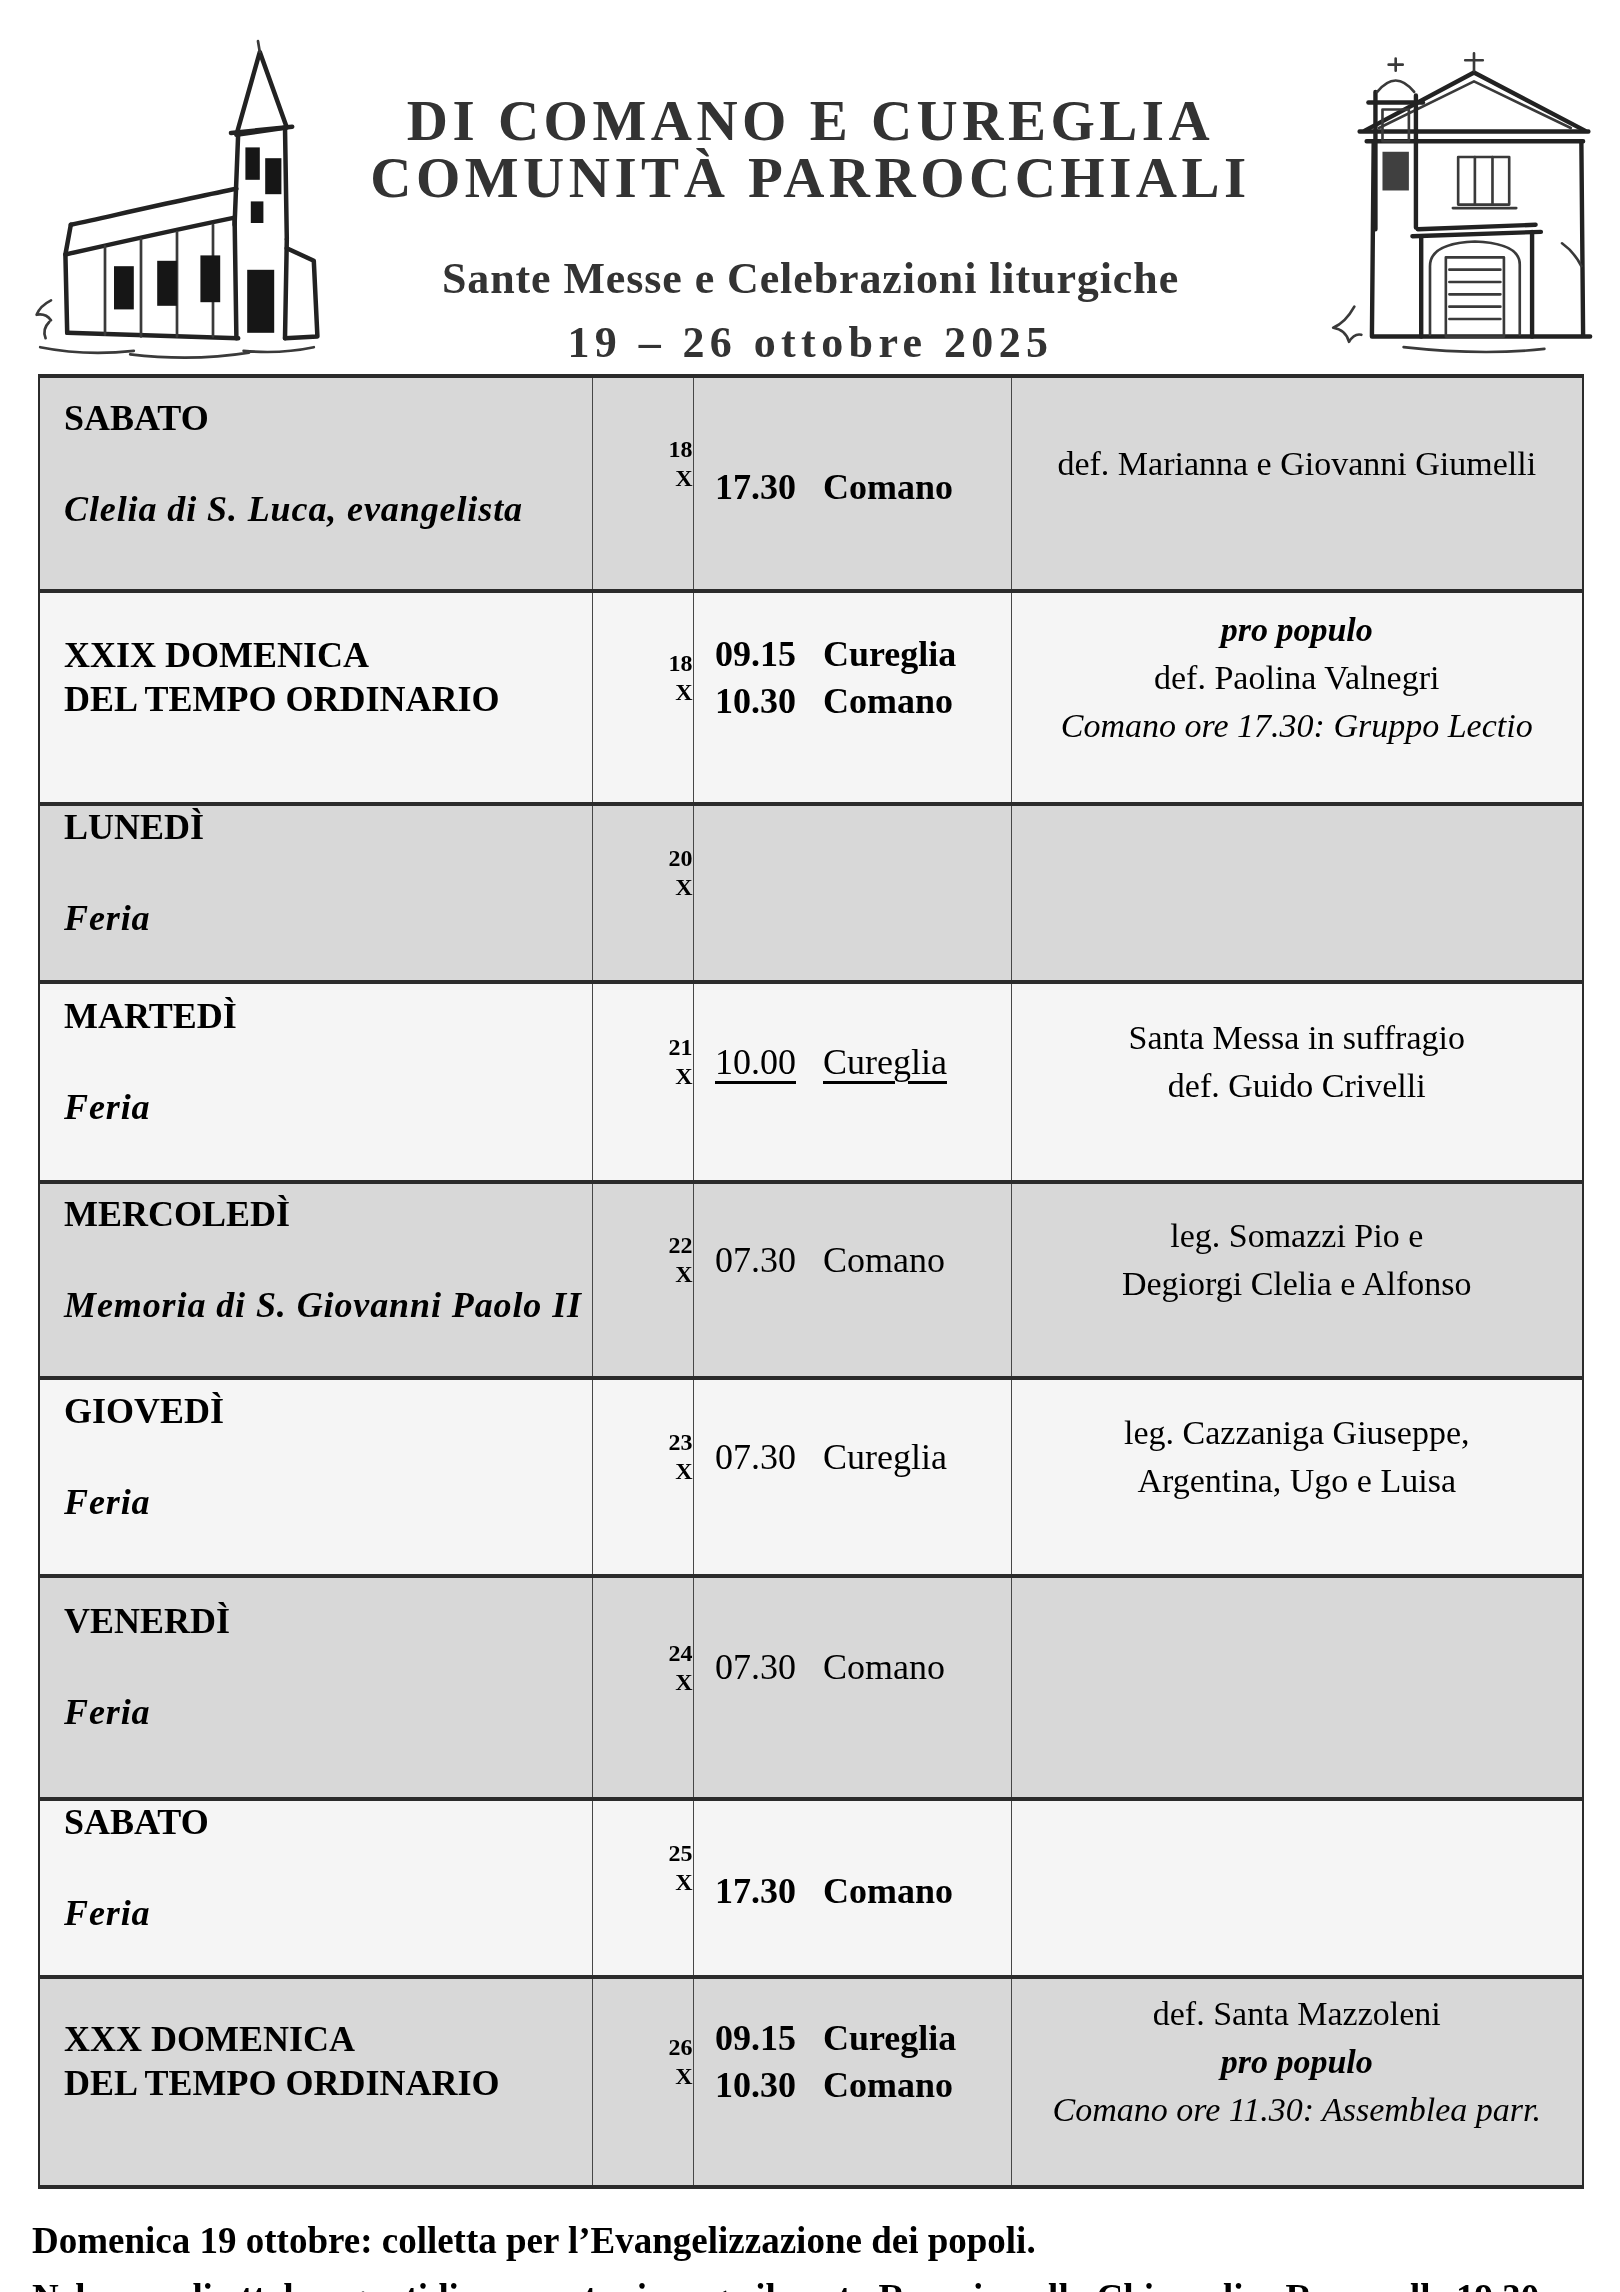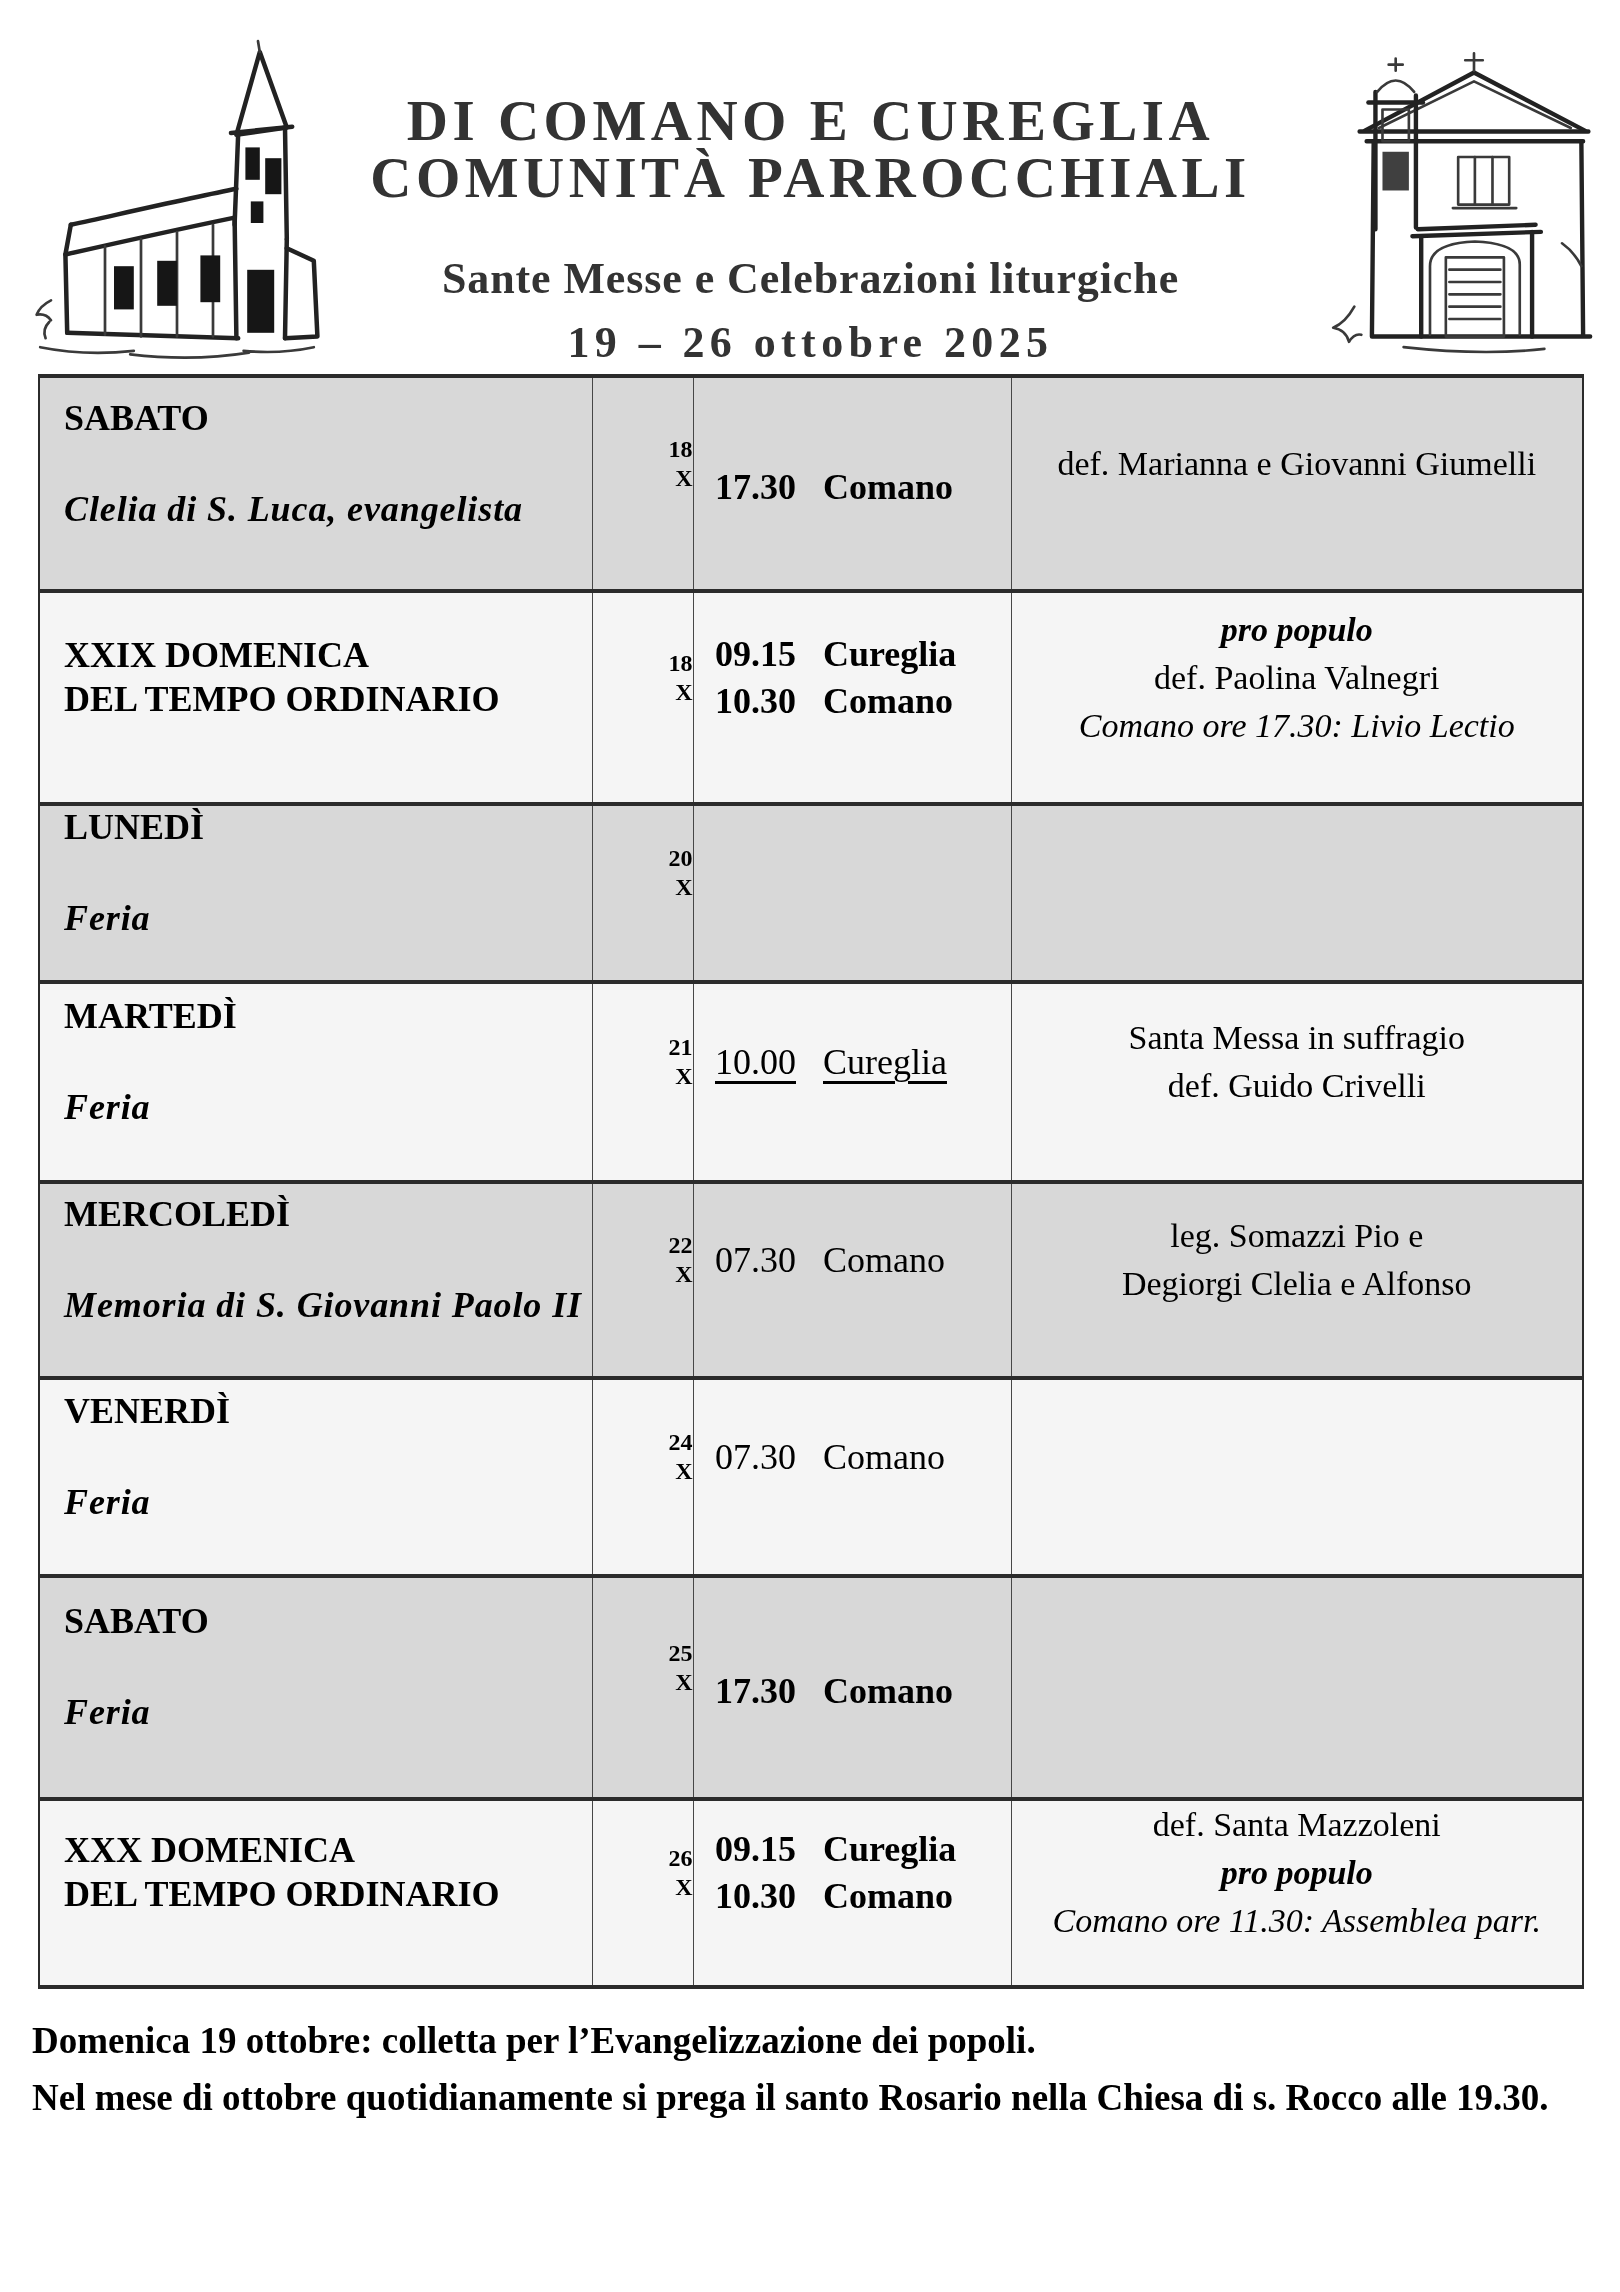--- a/index.html
+++ b/index.html
@@ -167,21 +167,21 @@
             <div>18</div>
             <div>X</div>
           </td>
           <td class="times">
             <div class="tline b"><span><span class="t">09.15</span><span class="p">Cureglia</span></span></div>
             <div class="tline b"><span><span class="t">10.30</span><span class="p">Comano</span></span></div>
           </td>
           <td class="intent">
             <div class="iline bold-italic">pro populo</div>
             <div class="iline regular">def. Paolina Valnegri</div>
-            <div class="iline italic">Comano ore 17.30: Livio Lectio</div>
+            <div class="iline italic">Comano ore 17.30: Gruppo Lectio</div>
           </td>
         </tr>
         <tr>
           <td class="day">
             <div class="dline caps">LUNEDÌ</div>
             <div class="dline sub">Feria</div>
           </td>
           <td class="date">
             <div>20</div>
             <div>X</div>
@@ -214,20 +214,37 @@
           <td class="date">
             <div>22</div>
             <div>X</div>
           </td>
           <td class="times">
             <div class="tline"><span><span class="t">07.30</span><span class="p">Comano</span></span></div>
           </td>
           <td class="intent">
             <div class="iline regular">leg. Somazzi Pio e</div>
             <div class="iline regular">Degiorgi Clelia e Alfonso</div>
+          </td>
+        </tr>
+        <tr>
+          <td class="day">
+            <div class="dline caps">GIOVEDÌ</div>
+            <div class="dline sub">Feria</div>
+          </td>
+          <td class="date">
+            <div>23</div>
+            <div>X</div>
+          </td>
+          <td class="times">
+            <div class="tline"><span><span class="t">07.30</span><span class="p">Cureglia</span></span></div>
+          </td>
+          <td class="intent">
+            <div class="iline regular">leg. Cazzaniga Giuseppe,</div>
+            <div class="iline regular">Argentina, Ugo e Luisa</div>
           </td>
         </tr>
         <tr>
           <td class="day">
             <div class="dline caps">VENERDÌ</div>
             <div class="dline sub">Feria</div>
           </td>
           <td class="date">
             <div>24</div>
             <div>X</div>

